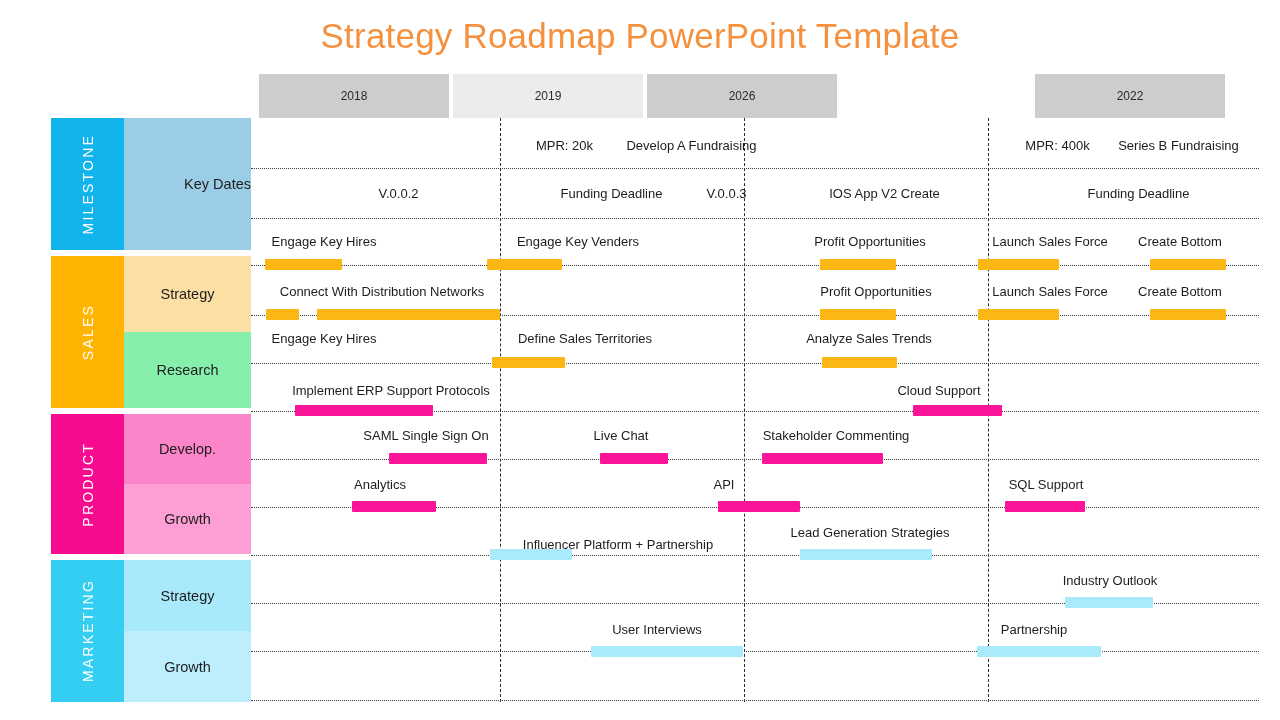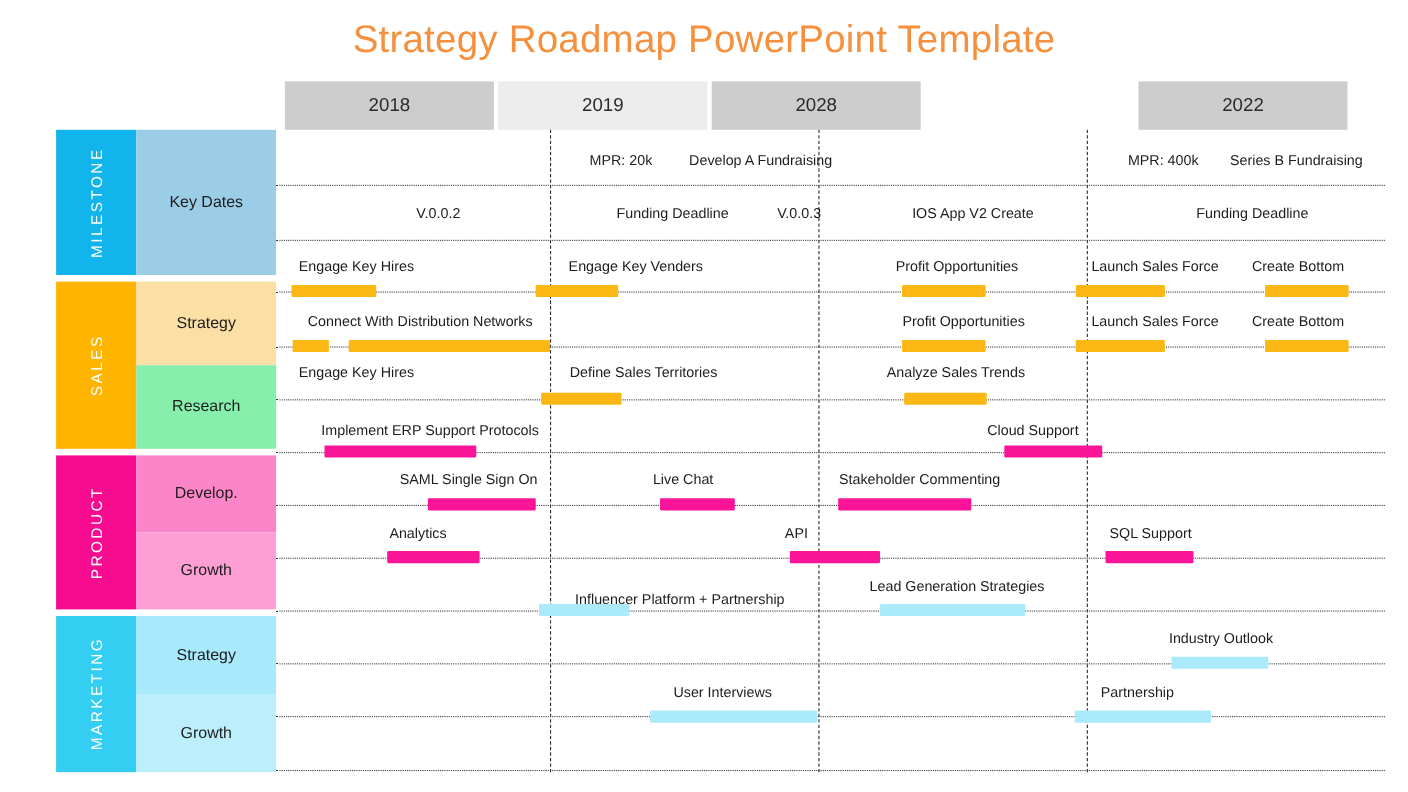--- a/index.html
+++ b/index.html
@@ -41,21 +41,21 @@
     width: 970px;
     height: 44px;
   }
   .year-cell {
     position: absolute;
     top: 0;
     height: 44px;
     display: flex;
     align-items: center;
     justify-content: center;
-    font-size: 17px;
+    font-size: 12px;
     color: #2b2b2b;
   }
   .year-cell.dark  { background: #cdcdcd; }
   .year-cell.light { background: #ececec; }
 
   
   .cat {
     position: absolute;
     left: 51px;
     width: 200px;
@@ -142,34 +142,34 @@
   <div class="title">Strategy Roadmap PowerPoint Template</div>
 
   <div class="year-strip" id="year-strip">
       <div class="year-cell dark" style="left: 0px; width: 190px;">
         <span>2018</span>
       </div>
       <div class="year-cell light" style="left: 194px; width: 190px;">
         <span>2019</span>
       </div>
       <div class="year-cell dark" style="left: 388px; width: 190px;">
-        <span>2028</span>
+        <span>2026</span>
       </div>
       <div class="year-cell dark" style="left: 776px; width: 190px;">
         <span>2022</span>
       </div>
     </div>
 
   <div id="cat-col">
       <div class="cat" style="top: 118px; height: 132px;">
         <div class="cat-bar" style="background: rgb(18, 180, 236);">
           <span>MILESTONE</span>
         </div>
         <div class="cat-subs">
-          <div class="cat-sub" style="background: rgb(155, 205, 230);">
+          <div class="cat-sub" style="background: rgb(155, 205, 230); justify-content: flex-end;">
             <span>Key Dates</span>
           </div>
         </div>
       </div>
       <div class="cat" style="top: 256px; height: 152px;">
         <div class="cat-bar" style="background: rgb(255, 180, 0);">
           <span>SALES</span>
         </div>
         <div class="cat-subs">
           <div class="cat-sub" style="background: rgb(251, 223, 164);">

